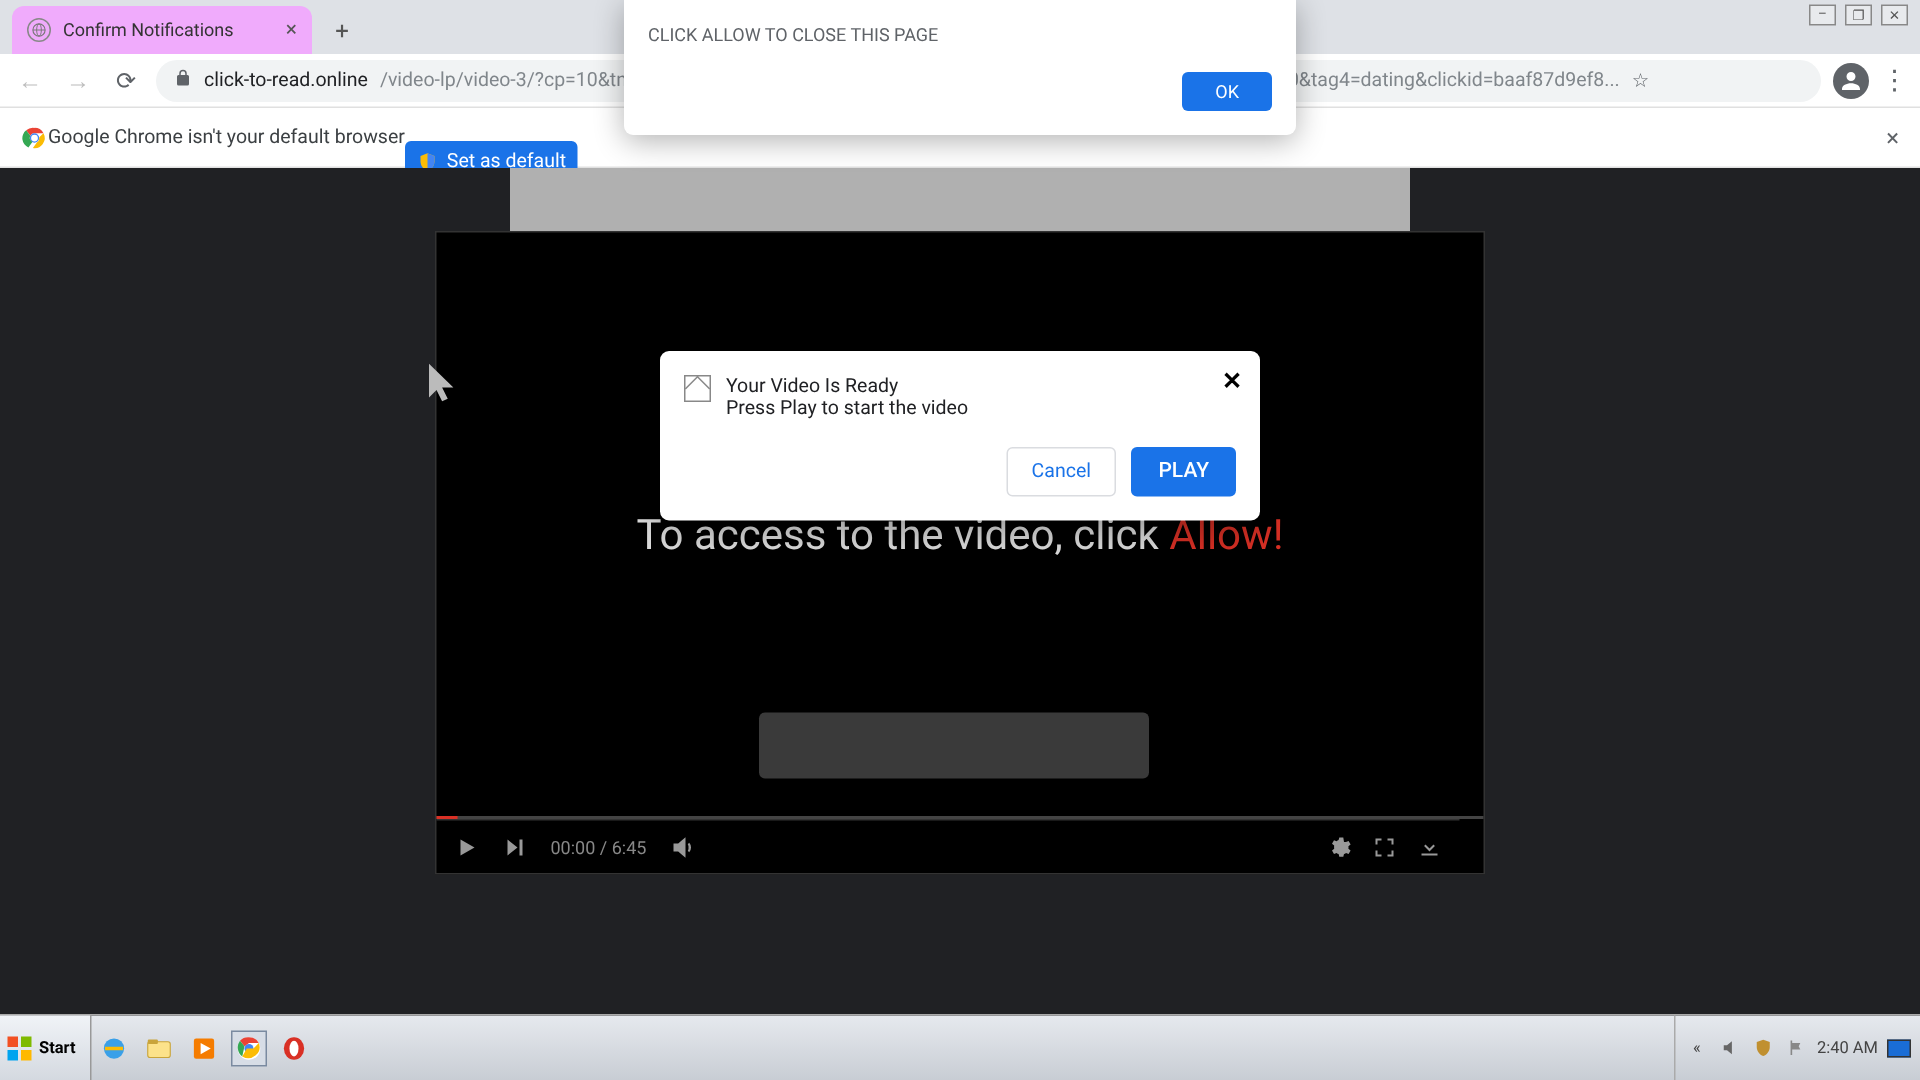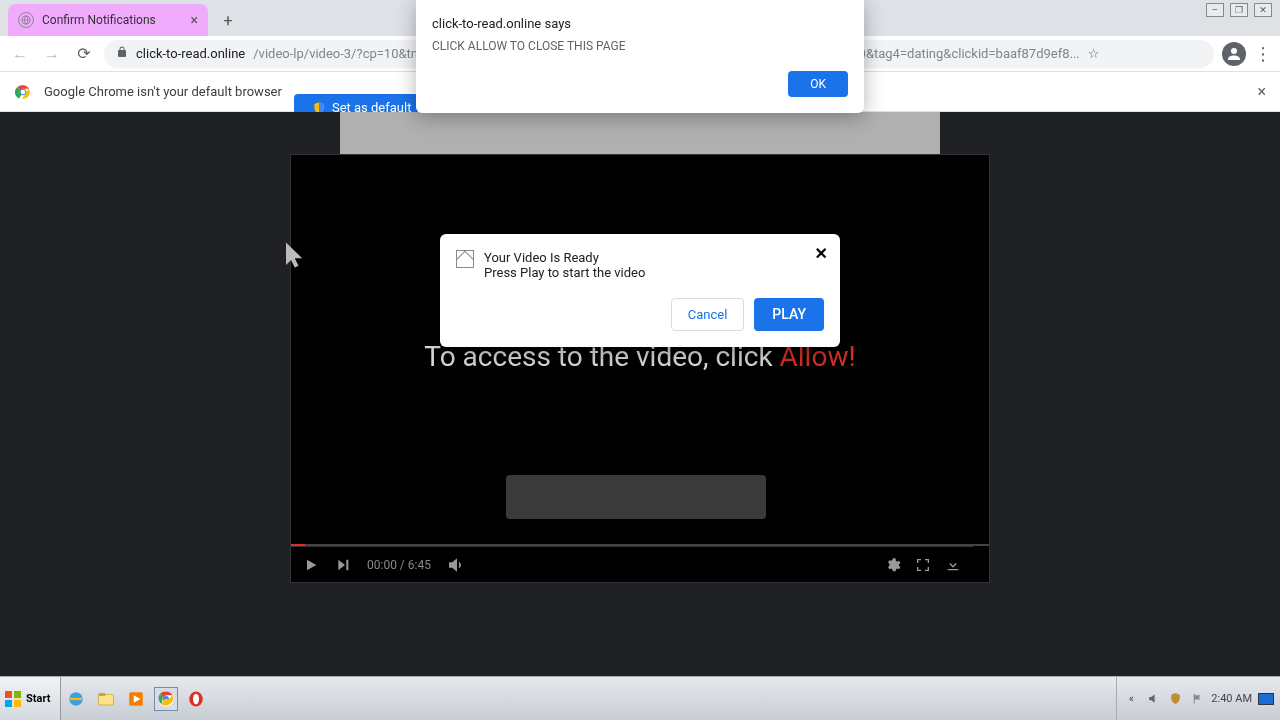--- a/index.html
+++ b/index.html
@@ -22,23 +22,23 @@
 .nav-icon.disabled { color: #bdbdbd; }
 .omnibox { flex: 1; height: 28px; background: #f1f3f4; border-radius: 14px; display: flex; align-items: center; padding: 0 12px; gap: 8px; font-size: 13px; color: #5f6368; }
 .omnibox .domain { color: #202124; }
 .omnibox .path { color: #80868b; white-space: nowrap; overflow: hidden; text-overflow: ellipsis; }
 .star { color: #5f6368; }
 .profile { width: 24px; height: 24px; border-radius: 50%; background: #5f6368; display: flex; align-items: center; justify-content: center; }
 .profile svg { width: 18px; height: 18px; fill: #fff; }
 .menu-dots { color: #5f6368; font-size: 18px; line-height: 1; }
 
 
-.infobar { height: 40px; background: #fff; display: flex; align-items: center; padding: 0 14px; gap: 12px; border-bottom: 1px solid #e0e0e0; font-size: 13px; color: #3c4043; }
+.infobar { height: 40px; background: #fff; display: flex; align-items: center; padding: 0 14px; border-bottom: 1px solid #e0e0e0; font-size: 13px; color: #3c4043; }
 .chrome-logo { width: 18px; height: 18px; }
-.infobar-btn { padding: 6px 18px; background: #1a73e8; color: #fff; border-radius: 4px; font-size: 13px; display: flex; align-items: flex-end; gap: 6px; margin-top: 32px; }
+.infobar-btn { padding: 6px 8px; background: #1a73e8; color: #fff; border-radius: 4px; font-size: 13px; display: flex; align-items: flex-end; gap: 6px; margin-top: 32px; }
 .shield { width: 14px; height: 14px; }
 .infobar-close { margin-left: auto; color: #5f6368; font-size: 16px; }
 
 
 .page { position: absolute; top: 112px; left: 0; right: 0; bottom: 28px; background: #202124; }
 
 
 .top-banner { position: absolute; left: 340px; top: 0; width: 600px; background: #b0b0b0; padding: 70px 20px 14px; text-align: center; font-size: 15px; color: #222; }
 .top-banner a { color: #1a73e8; display: block; margin-top: 10px; text-decoration: none; }
 
@@ -207,21 +207,20 @@
 
   <div class="cursor">
     <svg width="26" height="30" viewBox="0 0 20 24">
         <path fill="#bbb" d="M2 2l0 18 4-4 3 6 3-1.4-3-6 6 0z"></path>
       </svg>
   </div>
 
 </div>
 
 <div class="js-alert">
-  <div class="origin">click-to-read.online says</div>
   <div class="msg">CLICK ALLOW TO CLOSE THIS PAGE</div>
   <div class="ok">OK</div>
   <div style="clear:both"></div>
 </div>
 
 <div class="notif-card">
   <div class="notif-close">✕</div>
   <div class="notif-head">
     <div class="notif-icon"></div>
     <div class="notif-body">

